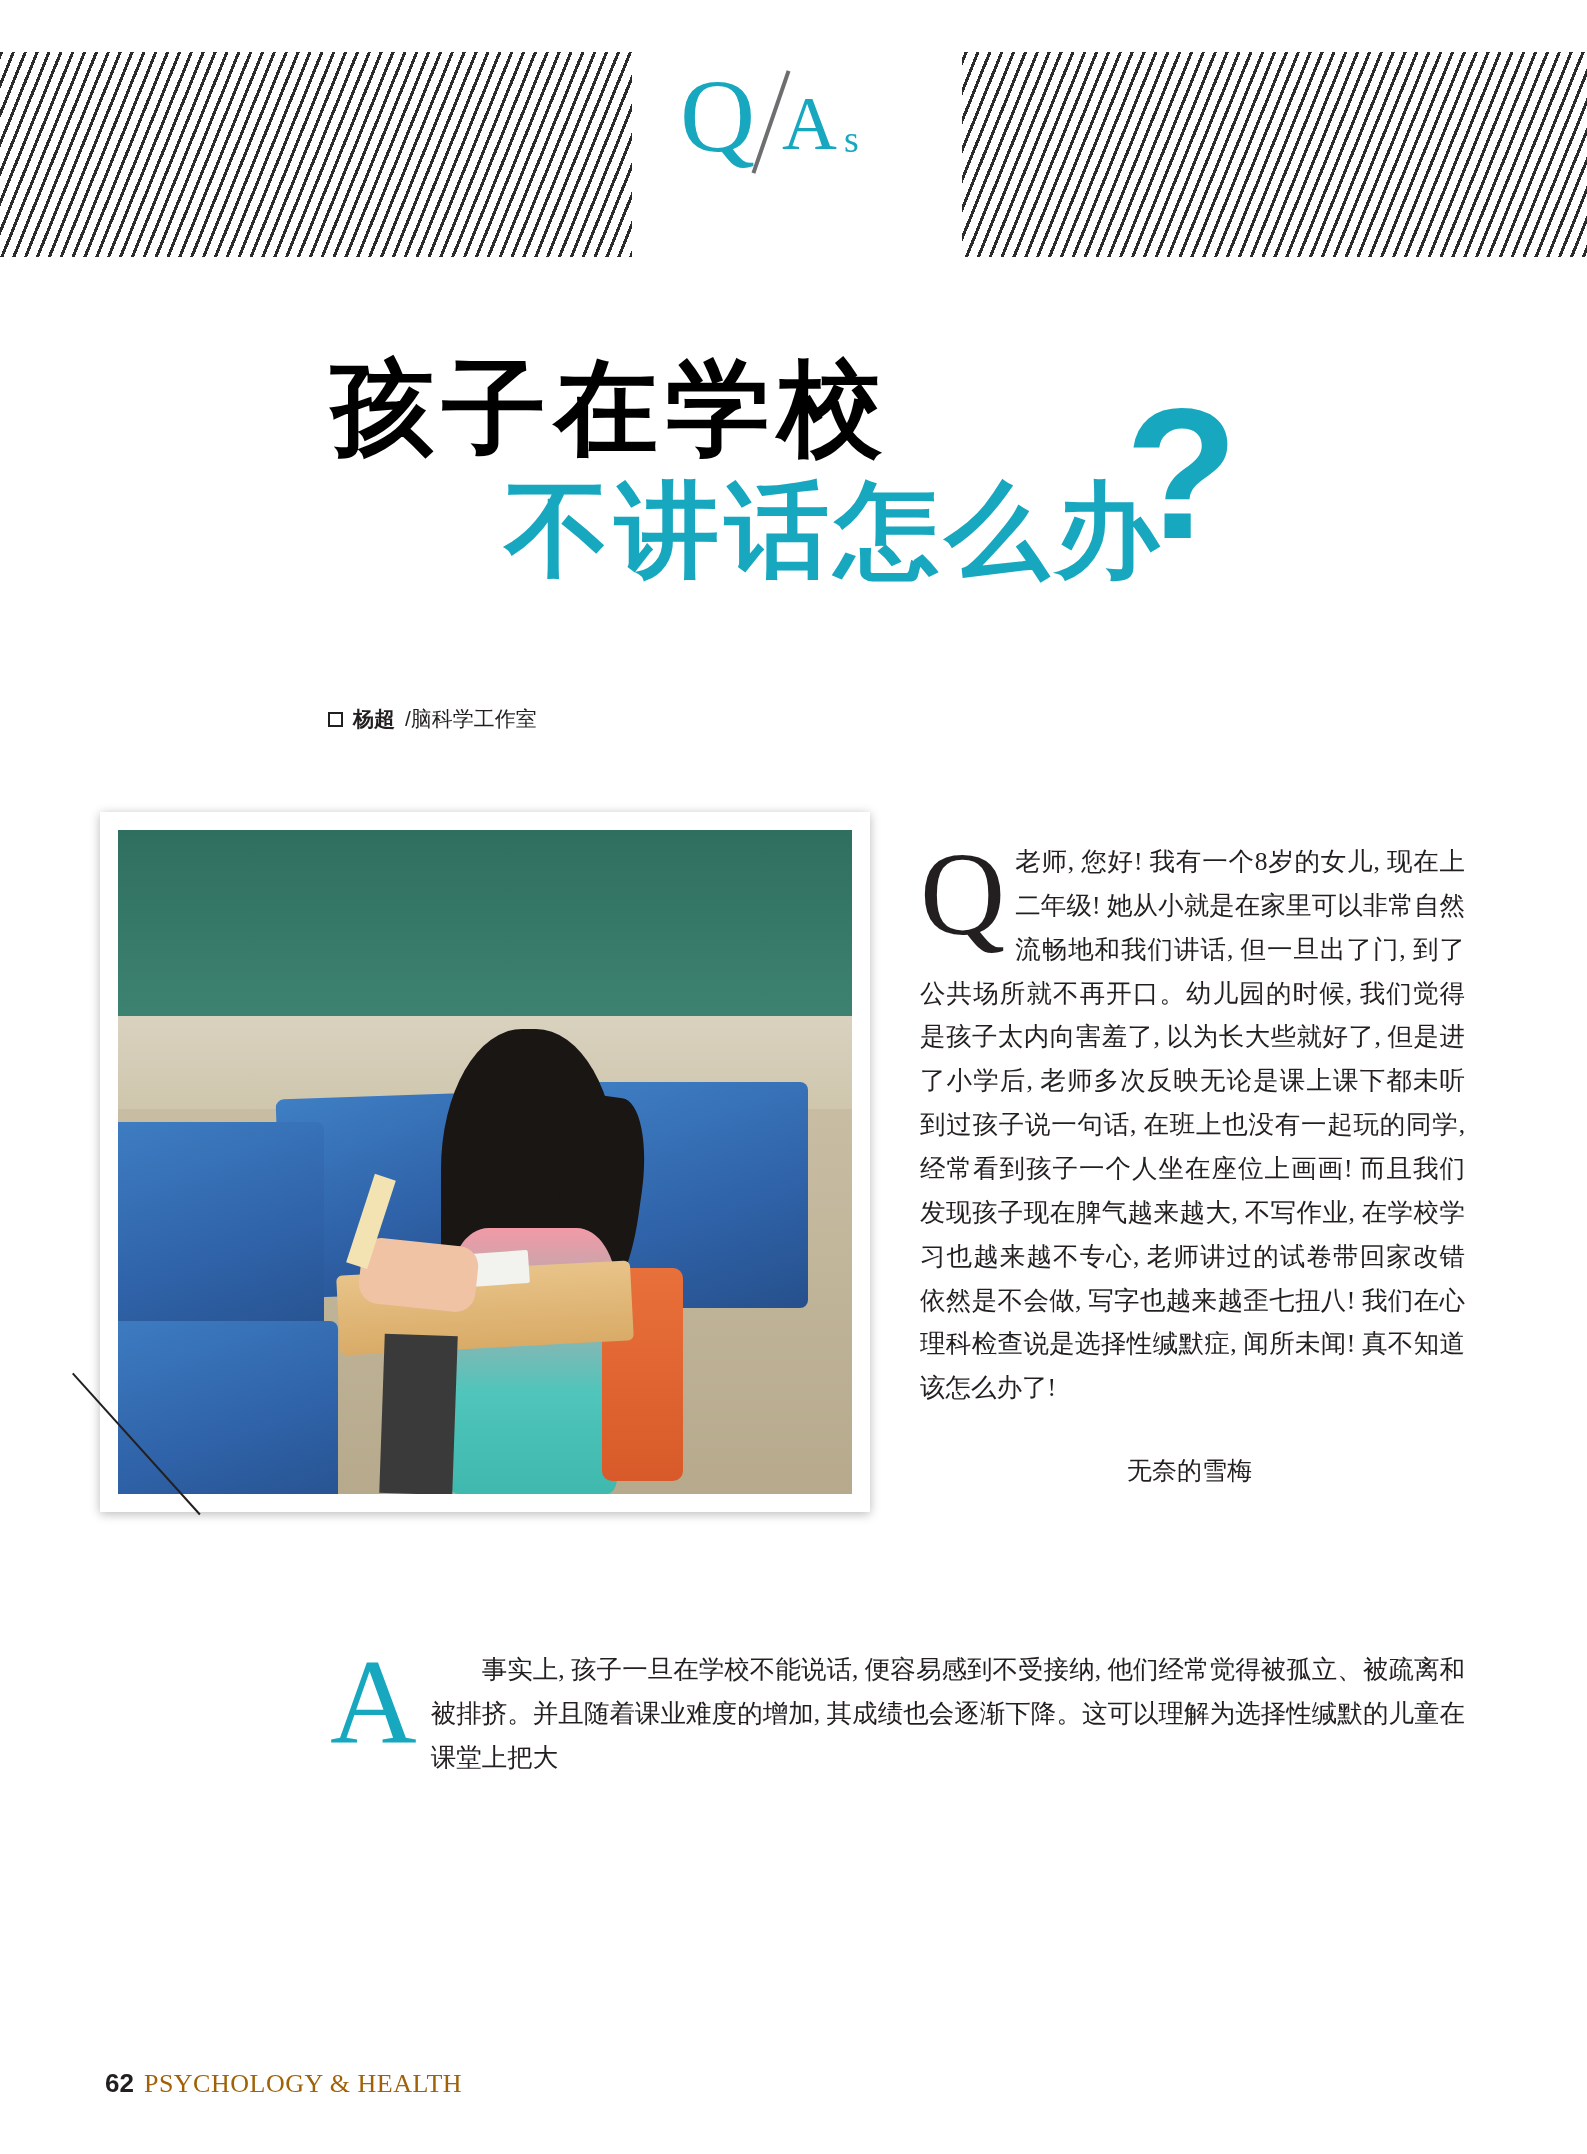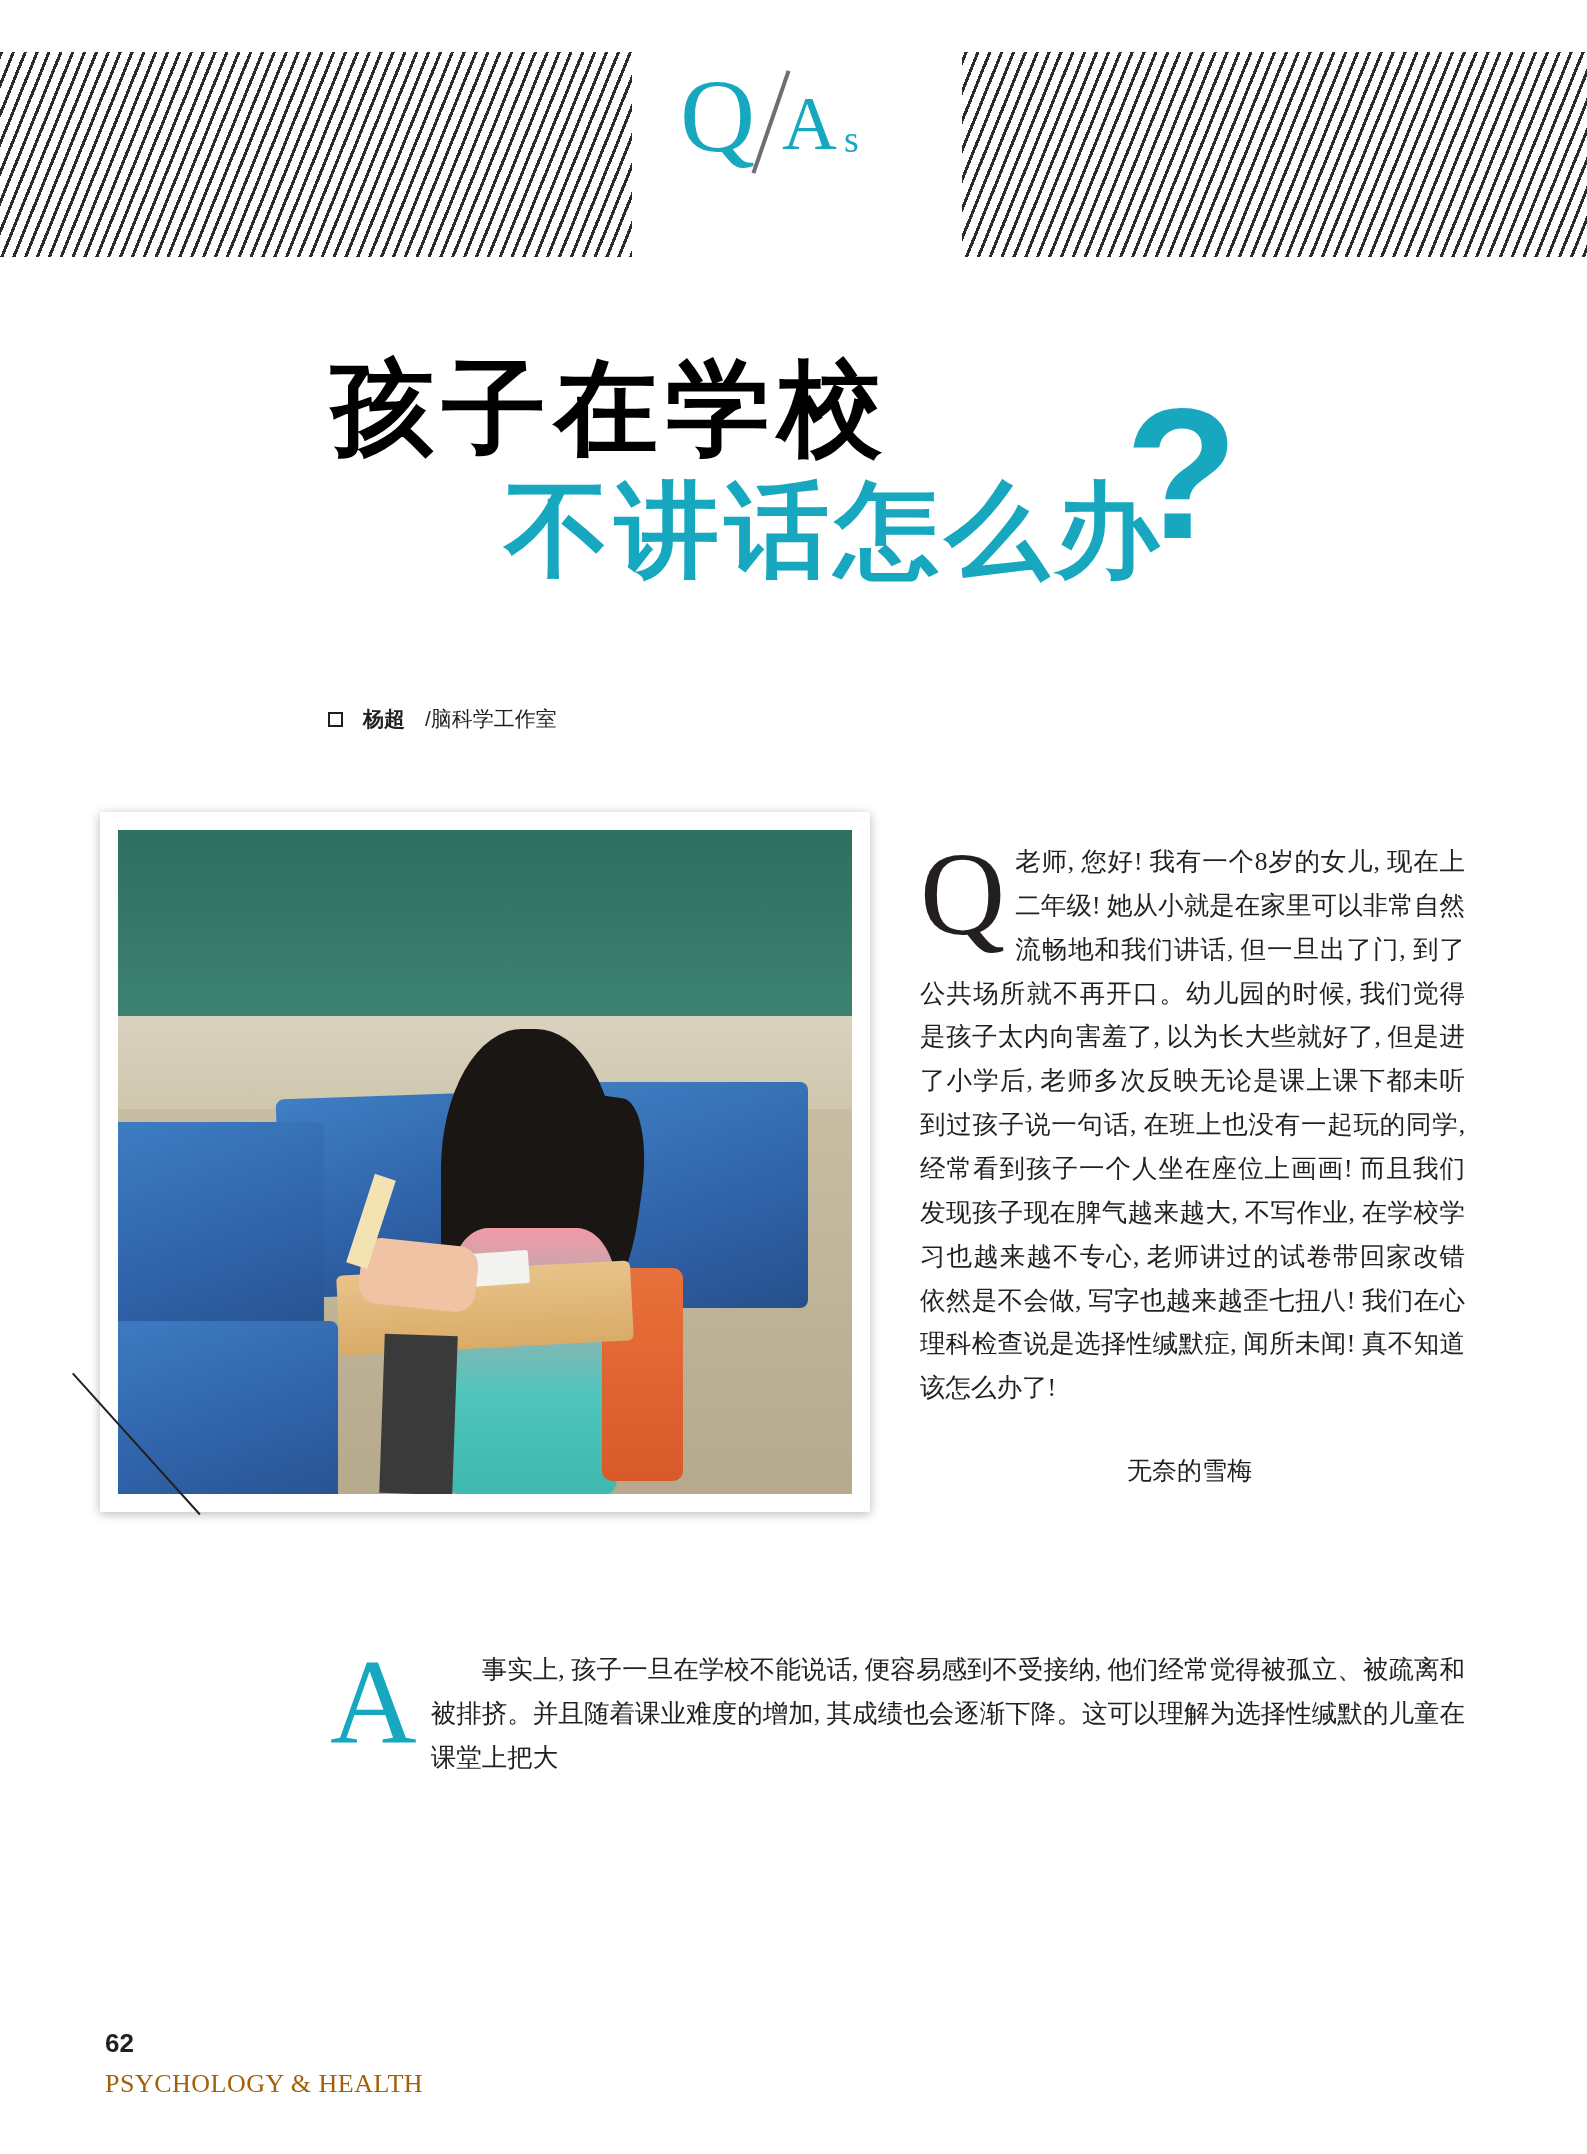--- a/index.html
+++ b/index.html
@@ -131,21 +131,21 @@
   
   .byline {
     position: absolute;
     left: 328px;
     top: 705px;
     font-family: "Liberation Sans", sans-serif;
     font-size: 21px;
     color: #231f20;
     display: flex;
     align-items: center;
-    gap: 20px;
+    gap: 10px;
   }
   .byline-box {
     display: inline-block;
     width: 15px; height: 15px;
     border: 2px solid #231f20;
   }
   .byline-author { font-weight: bold; }
 
   
   .photo-frame {
@@ -321,21 +321,20 @@
   .a-text p.indent { text-indent: 2em; }
 
   
   .footer {
     position: absolute;
     left: 105px;
     bottom: 55px;
     display: flex;
     align-items: baseline;
     gap: 10px;
-    flex-direction: column;
   }
   .footer-page {
     font-family: "Liberation Sans", sans-serif;
     font-weight: bold;
     font-size: 26px;
     color: #231f20;
   }
   .footer-title {
     font-family: "Liberation Serif", serif;
     font-size: 26px;

